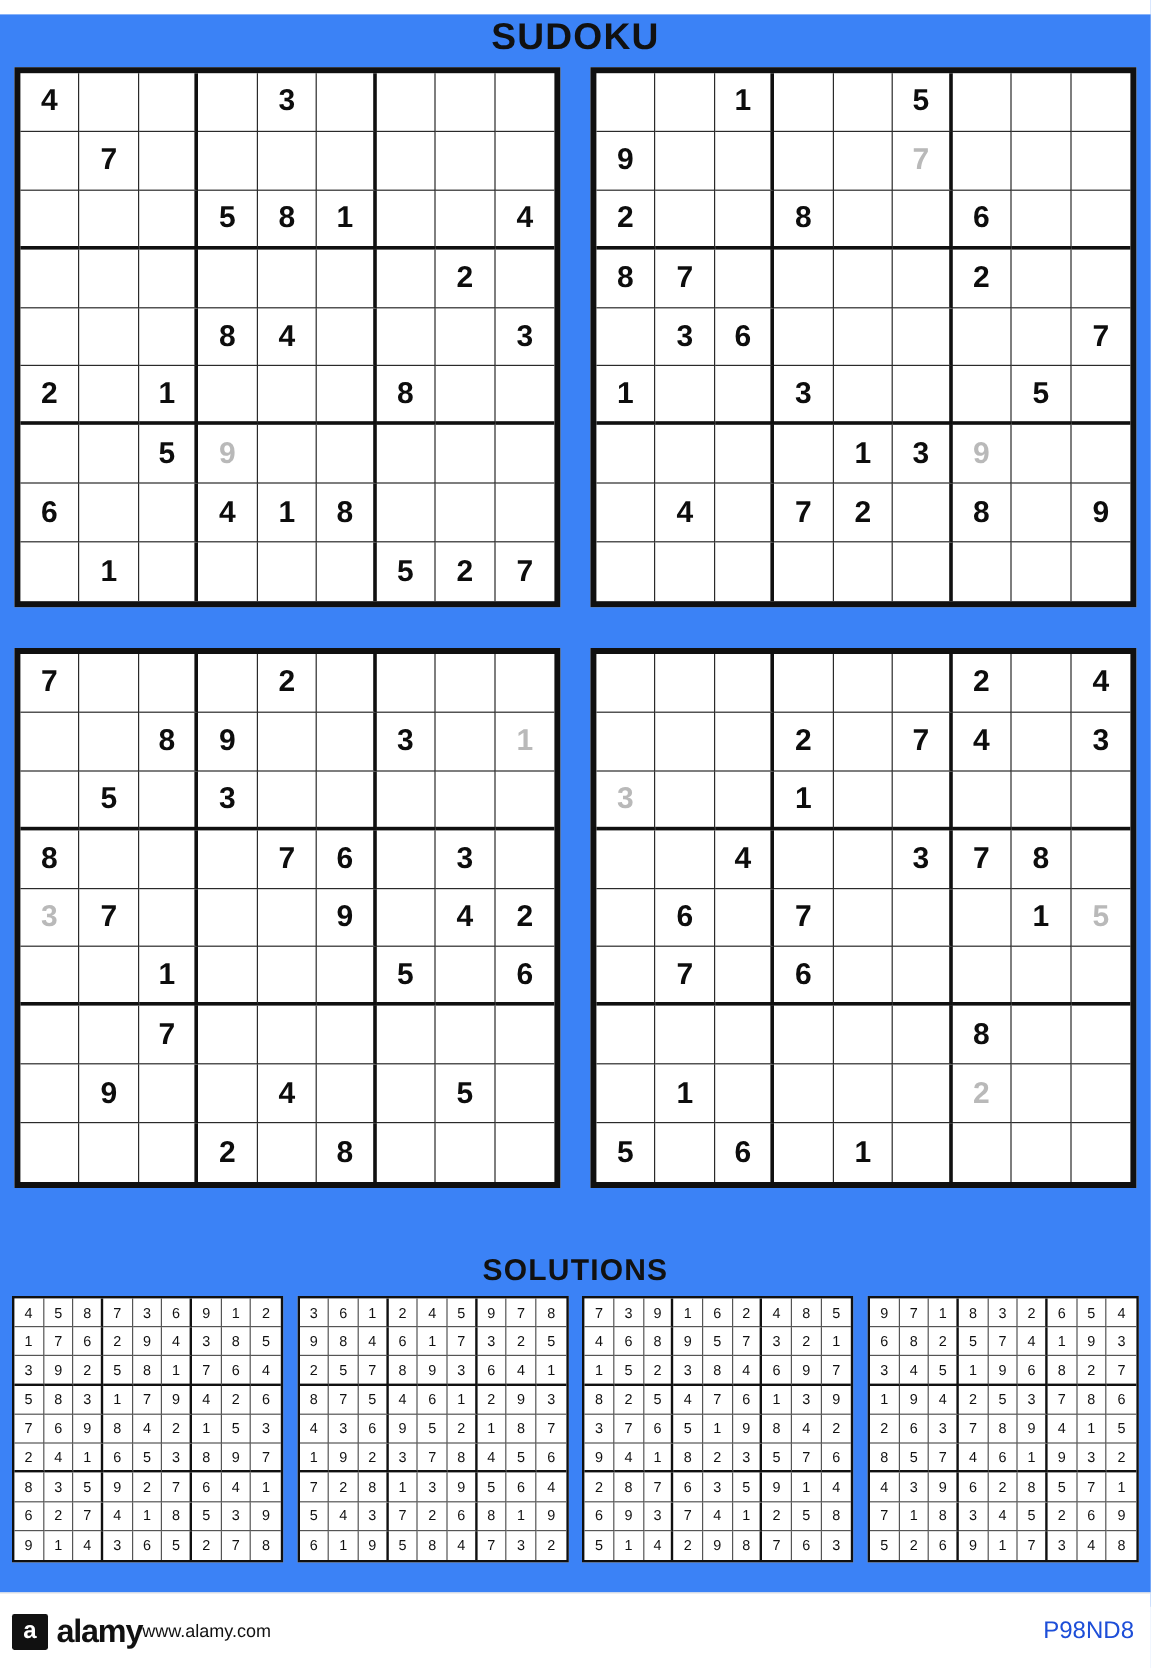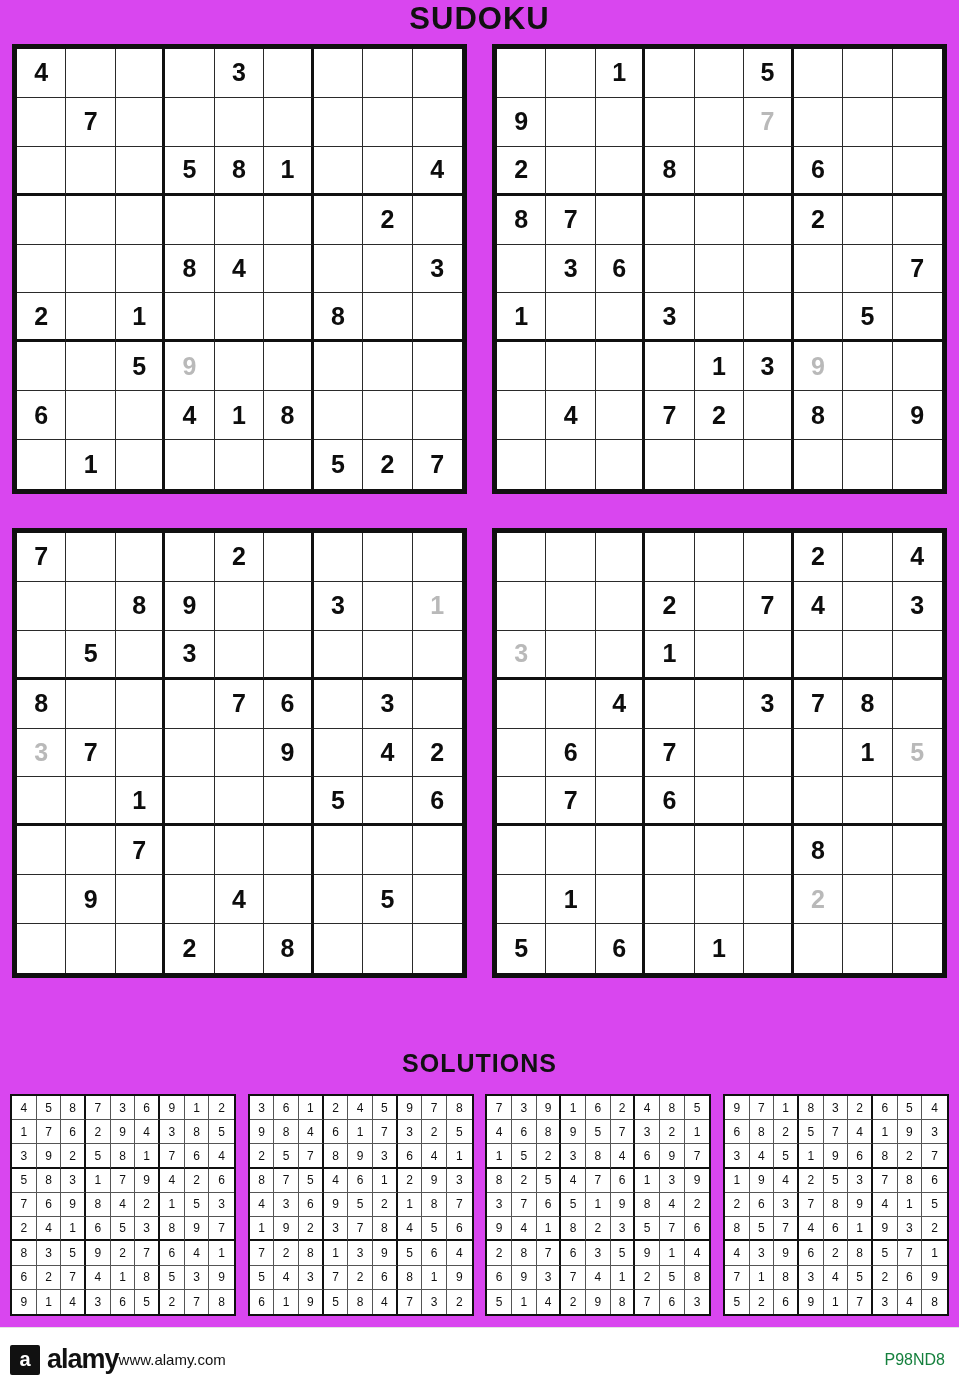--- a/index.html
+++ b/index.html
@@ -5,41 +5,41 @@
   html,body{margin:0;padding:0;}
   body{
     width:959px;height:1390px;
     background:#ffffff;
     font-family:"Liberation Sans", sans-serif;
     position:relative;
     overflow:hidden;
   }
   .page{
     position:absolute;
-    left:0;top:0;
+    left:0;top:12px;
     width:959px;height:1327px;
-    background:#d946ef;
+    background:#3b82f6;
   }
   .title{
     text-align:center;
     font-size:31px;
     font-weight:bold;
     letter-spacing:1px;
     color:#111;
     margin:0;
     padding-top:2px;
     line-height:34px;
   }
   .solutions-title{
     text-align:center;
     font-size:25px;
     font-weight:bold;
     letter-spacing:1px;
     color:#111;
-    margin:16px;
+    margin:0;
     line-height:30px;
     padding-top:4px;
   }
 
   
   .puzzles{
     position:absolute;
     left:0;top:44px;
     width:959px;
   }
@@ -147,22 +147,22 @@
     color:#111;
     letter-spacing:-1px;
     text-align:center;
   }
   .alamy-center{
     flex:1;
     font-size:15px;
     color:#111;
   }
   .alamy-right{
-    font-size:16px;
-    color:#15803d;
+    font-size:20px;
+    color:#1d4ed8;
     margin-right:14px;
   }
 </style>
 </head>
 <body>
 
 <div class="page">
 
   <h1 class="title">SUDOKU</h1>
 

